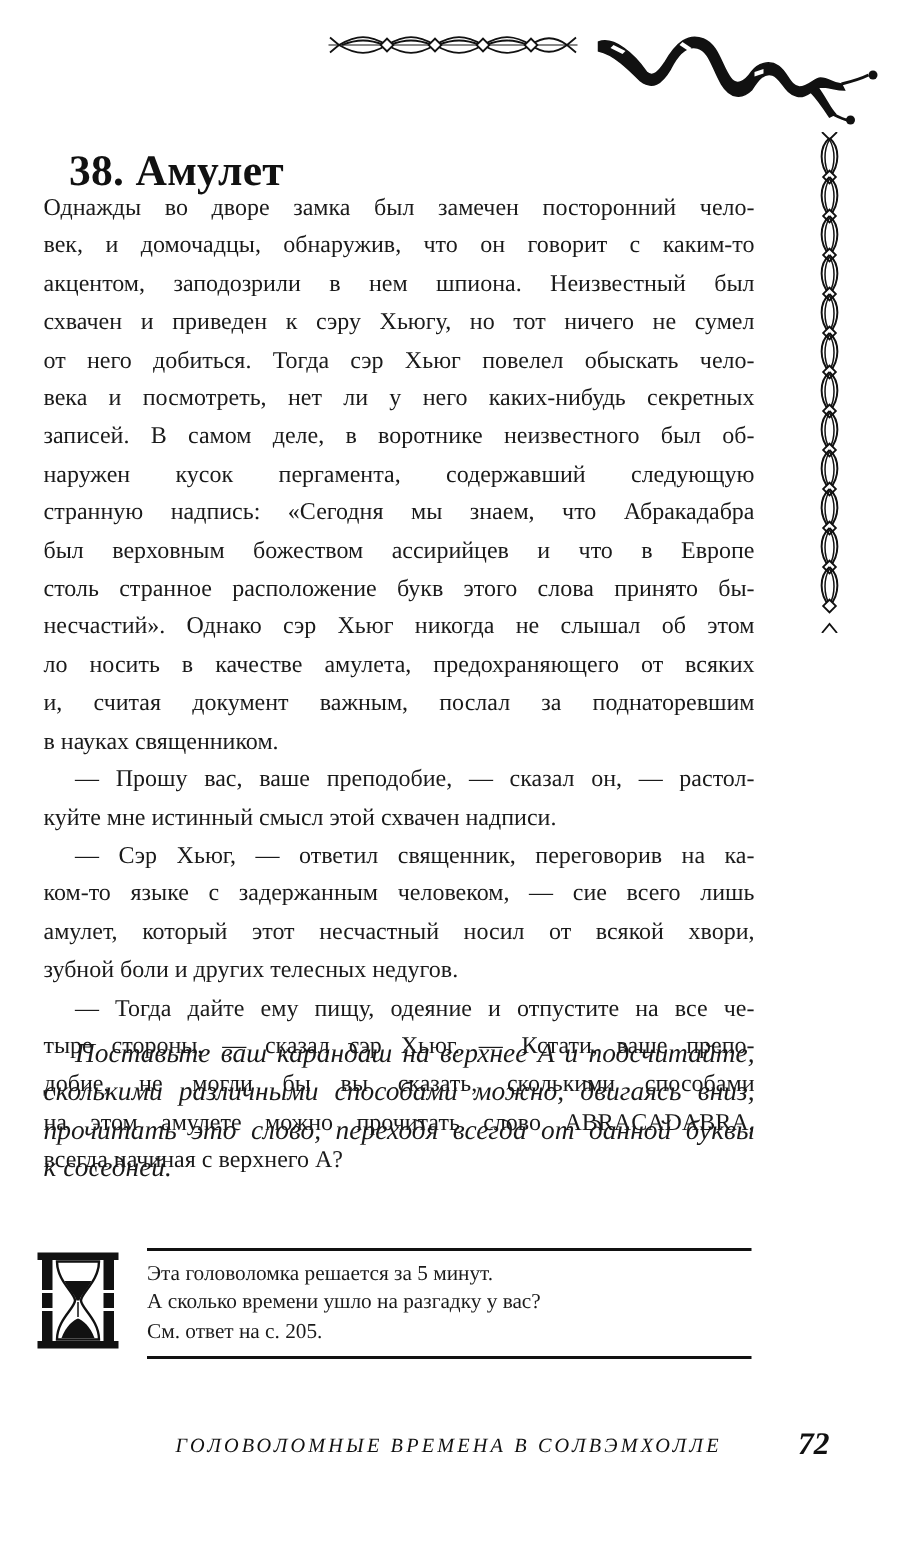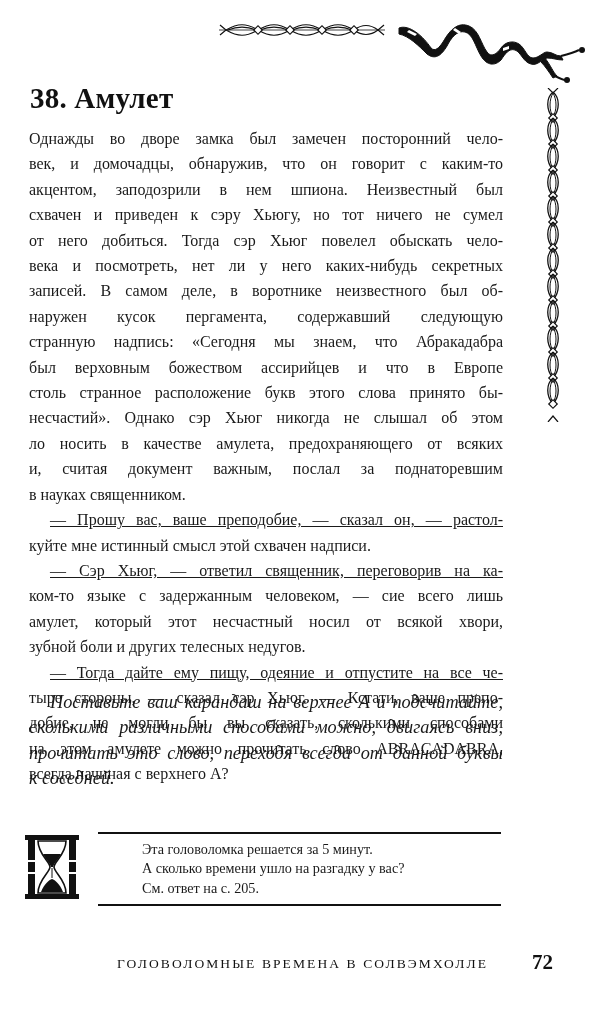--- a/index.html
+++ b/index.html
@@ -4,41 +4,41 @@
 <style>
   html, body { margin:0; padding:0; background:#ffffff; }
   body { width:600px; height:1033px; position:relative; overflow:hidden;
          font-family:"Liberation Serif", "DejaVu Serif", serif; color:#111; }
 
   .top-ornament { position:absolute; left:218px; top:22px; width:168px; height:16px; }
   .ribbon { position:absolute; left:395px; top:14px; width:200px; height:80px; }
   .side-ornament { position:absolute; left:544px; top:88px; width:18px; height:334px; }
 
   .chapter-title { position:absolute; left:30px; top:82px; font-size:29px; font-weight:bold;
-                   letter-spacing:0.2px; color:#111; margin:0; }
+                   letter-spacing:0.2px; color:#111; margin:16px; }
 
   .body-text { position:absolute; left:29px; top:126px; width:474px;
                font-size:16px; line-height:25.4px; color:#1a1a1a; }
   .body-text p { margin:0; text-align:justify; text-align-last:justify; }
   .body-text p.last { text-align-last:left; }
-  .body-text p.indent { text-indent:21px;text-decoration:underline; }
+  .body-text p.indent { text-indent:21px; }
 
   .task-text { position:absolute; left:29px; top:690px; width:474px;
                font-size:18.3px; line-height:25.4px; font-style:italic; color:#1a1a1a; }
   .task-text p { margin:0; text-align:justify; text-align-last:justify; }
   .task-text p.indent { text-indent:21px; }
   .task-text p.last { text-align-last:left; }
 
   .timer-box { position:absolute; left:98px; top:832px; width:403px; }
   .rule { height:2px; background:#111; width:403px; }
   .timer-lines { padding:6px 0 6px 0; font-size:14.2px; line-height:19.3px; color:#1a1a1a; }
-  .timer-lines div { white-space:nowrap;margin-left:44px; }
+  .timer-lines div { white-space:nowrap; }
   .hourglass { position:absolute; left:24px; top:834px; width:56px; height:66px; }
 
-  .footer { position:absolute; top:952px; left:0; width:475px; height:30px; }
+  .footer { position:absolute; top:952px; left:0; width:475px; height:30px;font-style:italic; }
   .running-title { position:absolute; left:117px; top:4px; font-size:13.5px; letter-spacing:2.1px;
                    color:#111; white-space:nowrap; }
   .page-number { position:absolute; left:532px; top:-2px; font-size:21px; font-weight:bold; color:#111; }
 </style>
 </head>
 <body>
 
 <svg class="top-ornament" viewBox="0 0 168 16">
   <g fill="none" stroke="#111" stroke-width="1.2">
     <path d="M2 3 L8 8 L2 13"></path>

